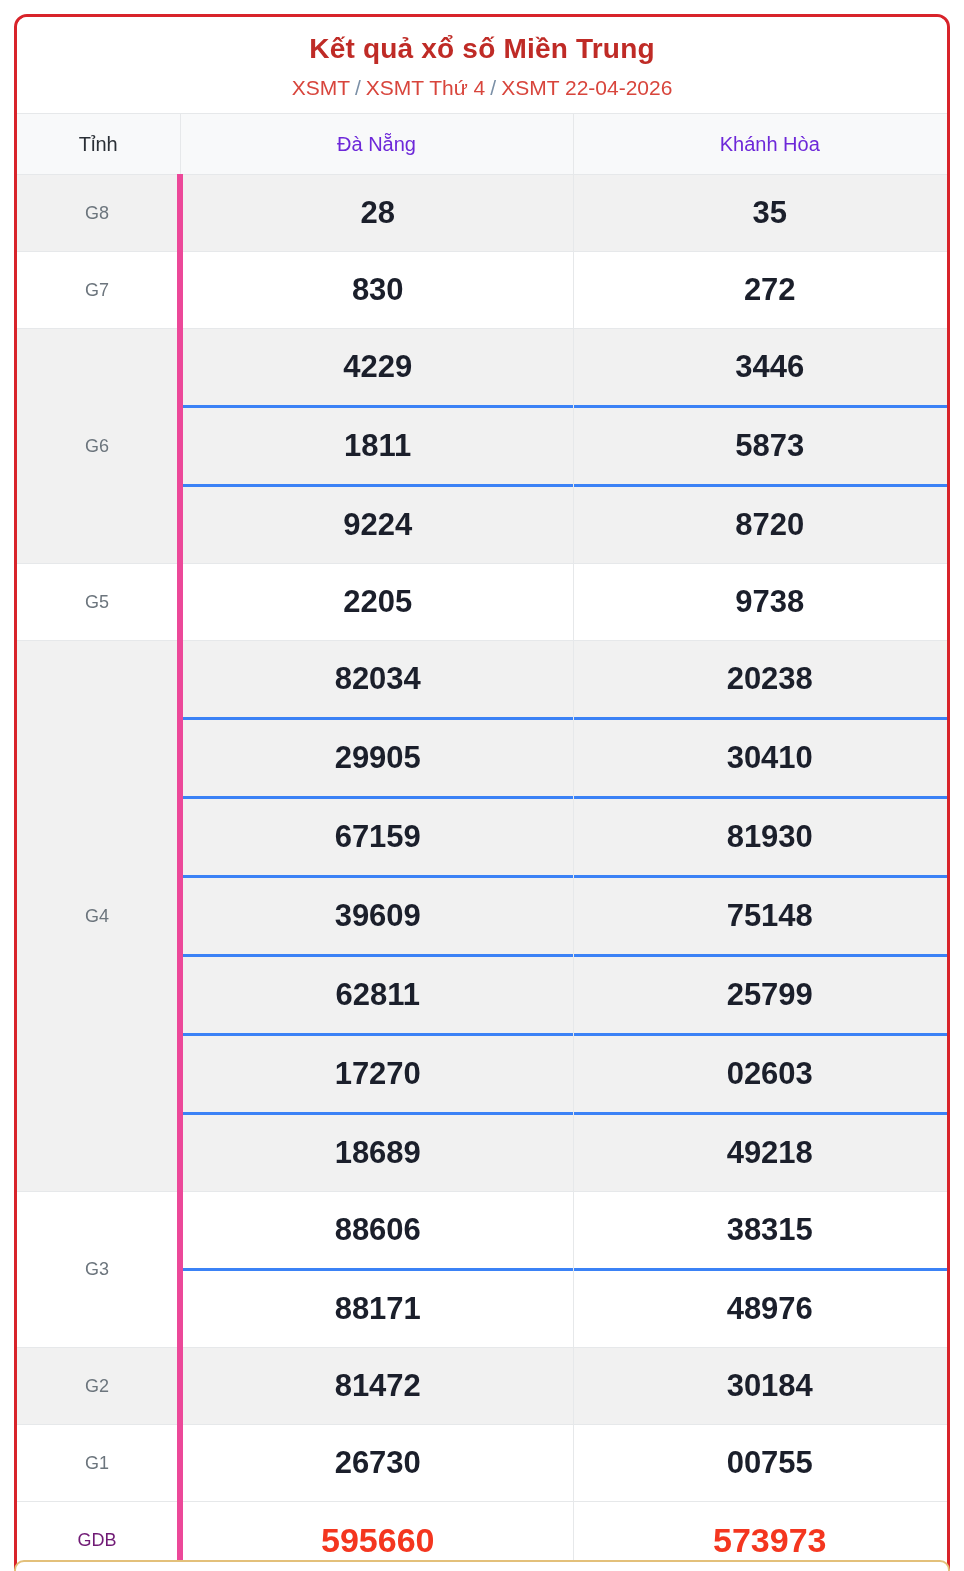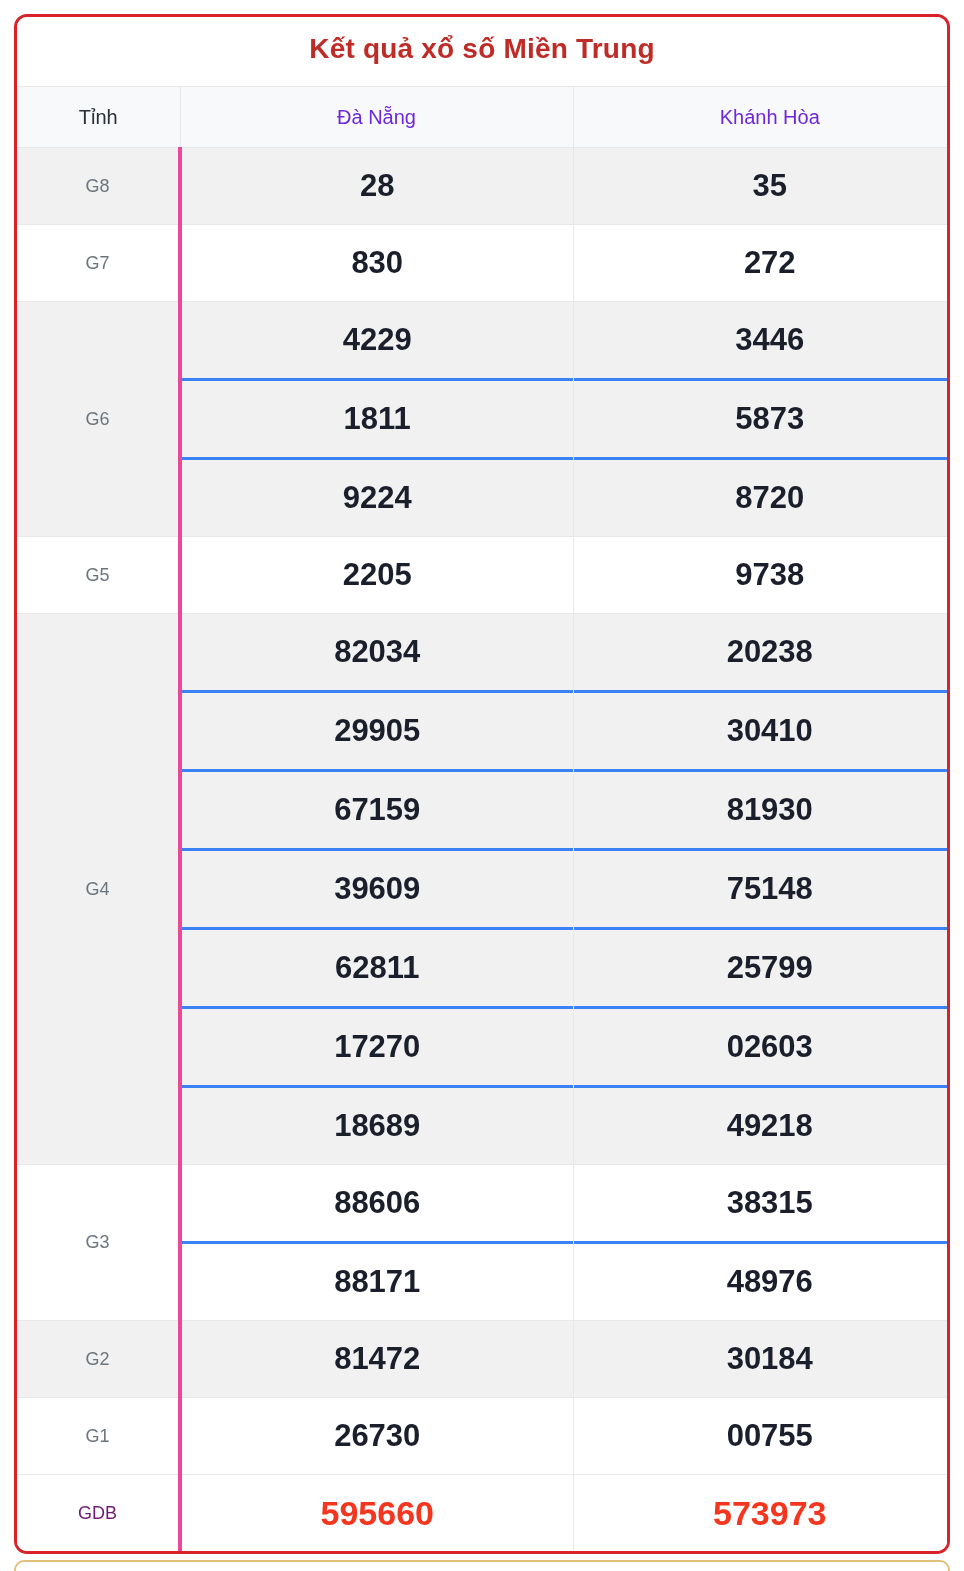--- a/index.html
+++ b/index.html
@@ -107,21 +107,21 @@
   }
   .grp:last-child { border-bottom: none; }
   .grp.shaded td.prize-label,
   .grp.shaded td.prize-col { background: #f1f1f1; }
   .grp.plain td.prize-label,
   .grp.plain td.prize-col { background: #ffffff; margin-top: 24px; }
 
   td.prize-label {
     font-size: 18px;
     color: #6c757d;
-    border-right: 4px solid #ec4899;
+    border-right: 6px solid #ec4899;
     font-weight: normal;
   }
   td.prize-col {
     border-right: 1px solid #e6e8ea;
     padding: 0;
   }
   td.prize-col:last-child { border-right: none; }
 
   .num-stack { display: block; }
   .num {
@@ -161,20 +161,23 @@
 </style>
 </head>
 <body>
 
 <div class="page">
 
   <div class="result-card">
 
     <div class="card-header">
       <div class="card-title">Kết quả xổ số Miền Trung</div>
+      <div class="breadcrumb">
+        <a class="crumb" href="#">XSMT</a><span class="sep">/</span><a class="crumb" href="#">XSMT Thứ 4</a><span class="sep">/</span><a class="crumb" href="#">XSMT 22-04-2026</a>
+      </div>
     </div>
 
     <table class="result-table">
       <colgroup>
         <col class="c-label">
         <col class="c-prov">
         <col class="c-prov">
       </colgroup>
       <thead>
         <tr class="thead-row">

